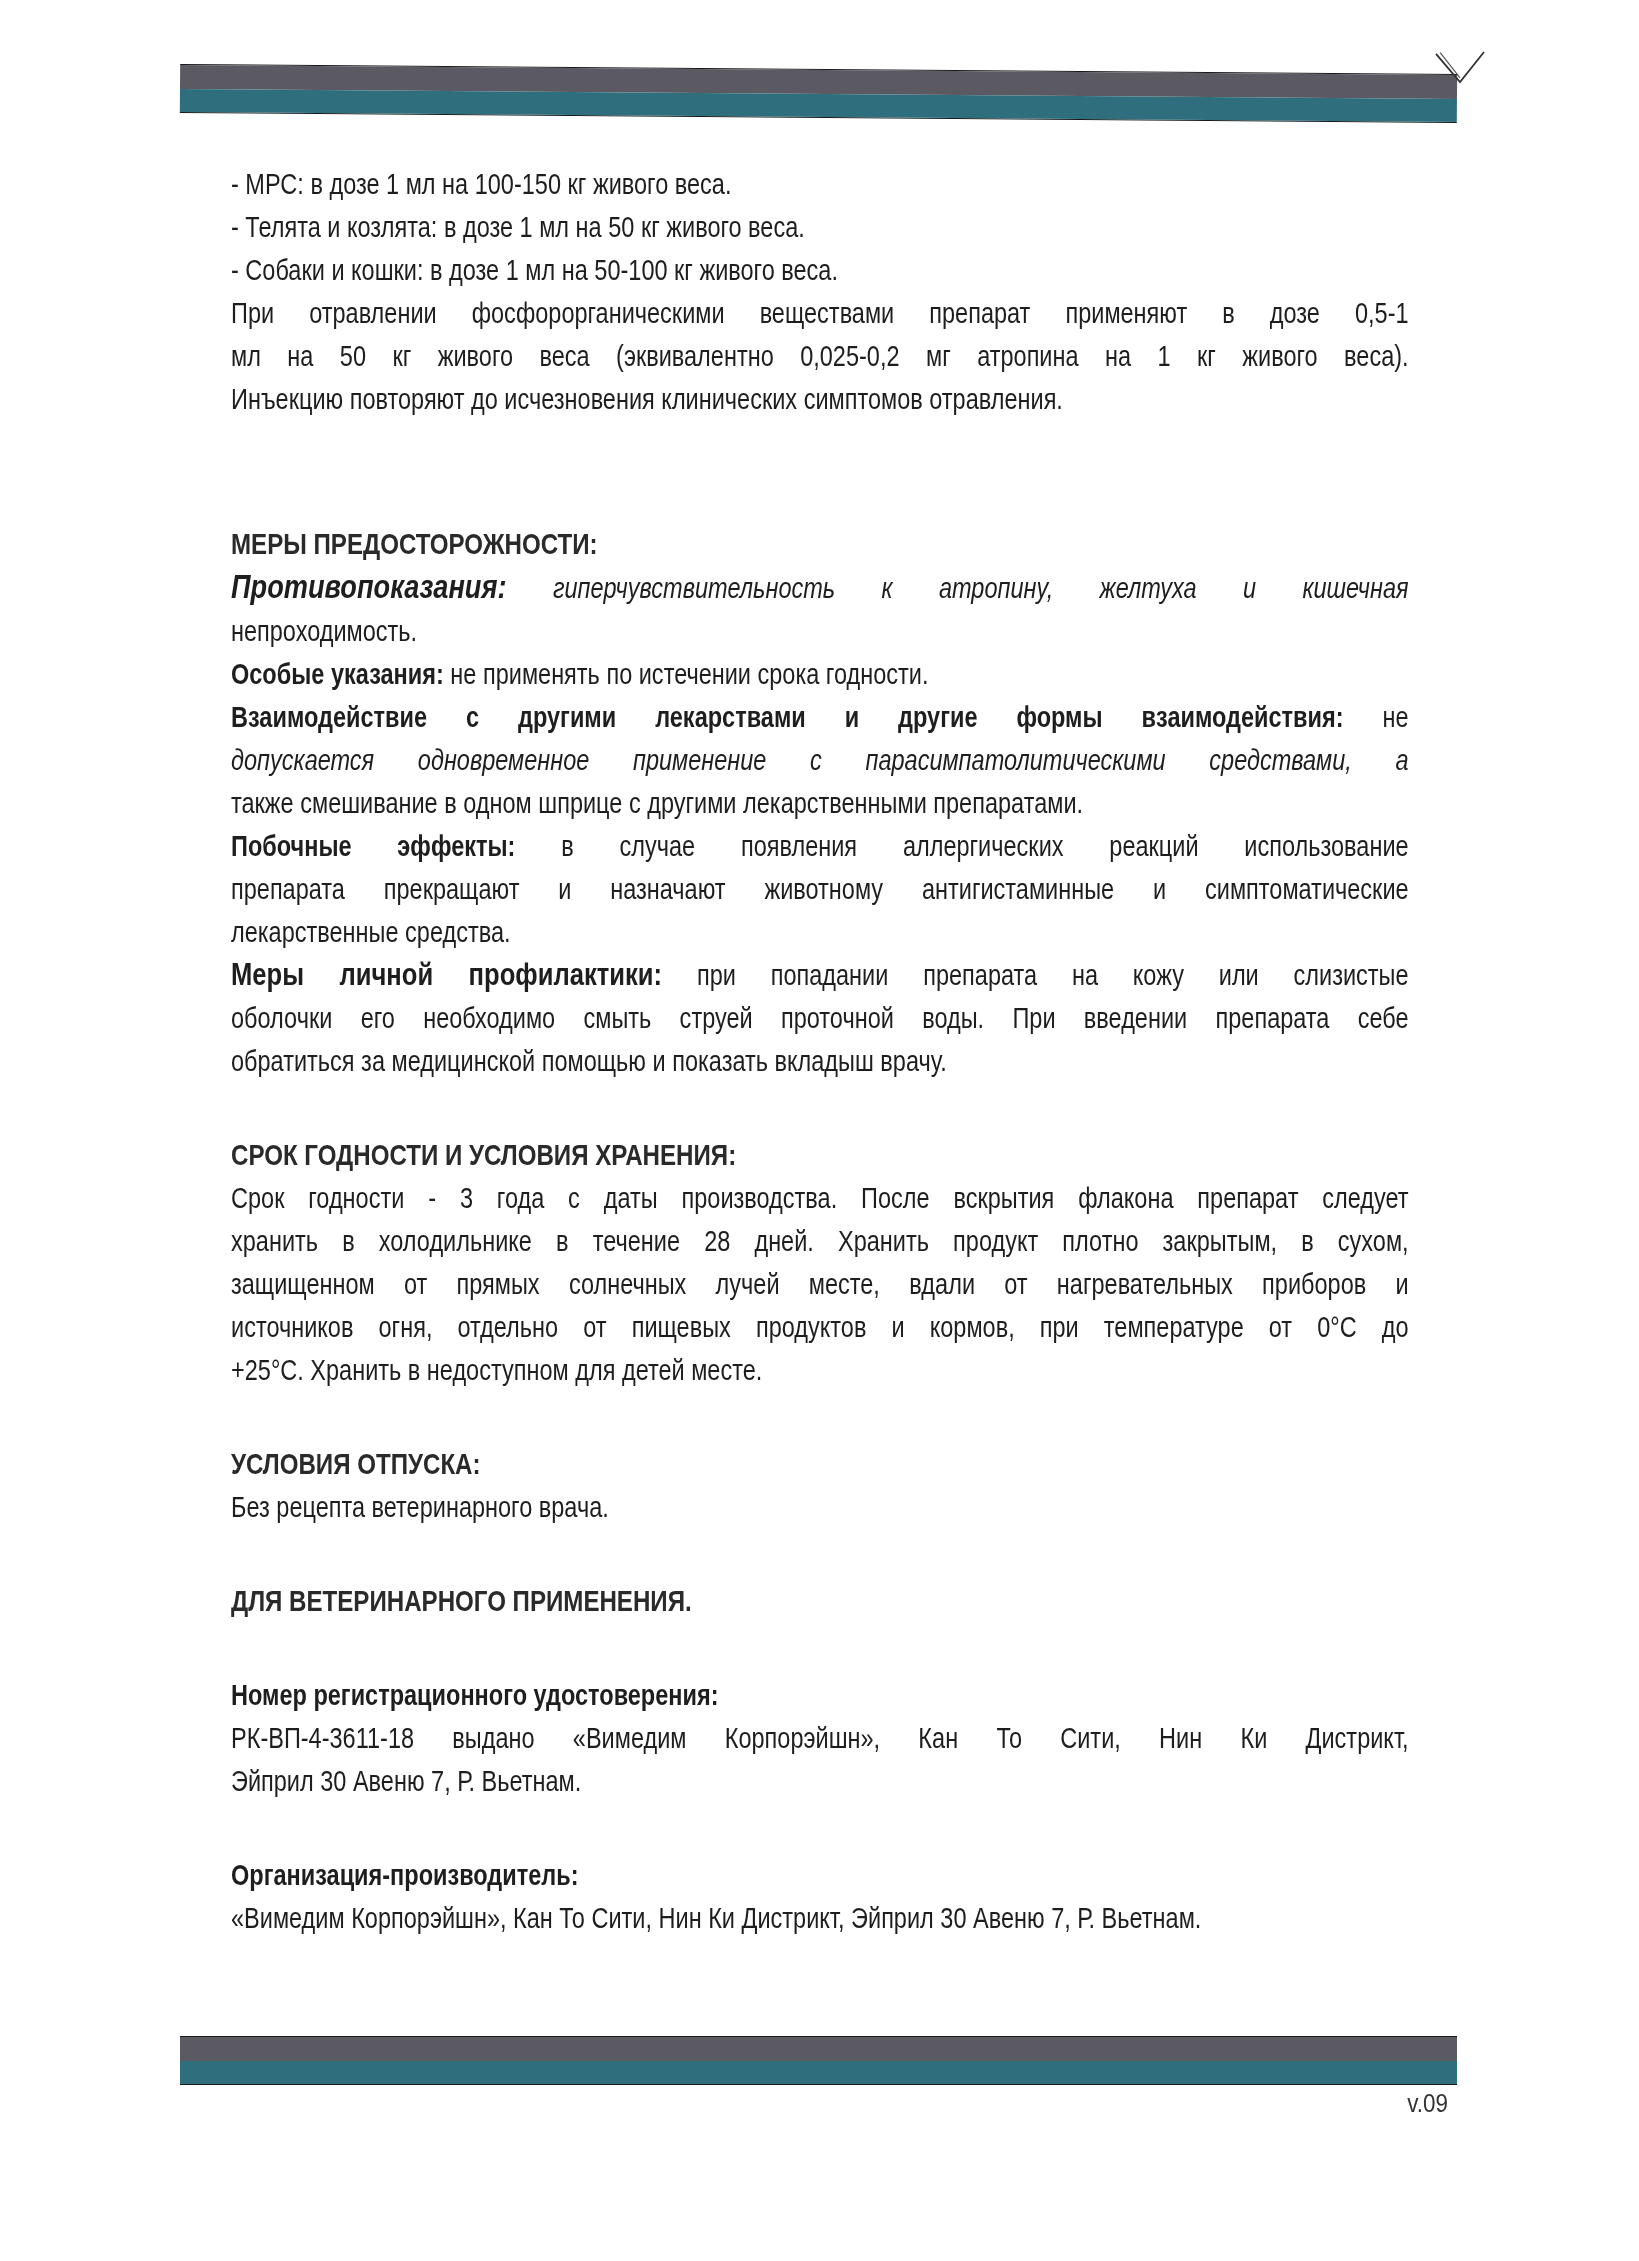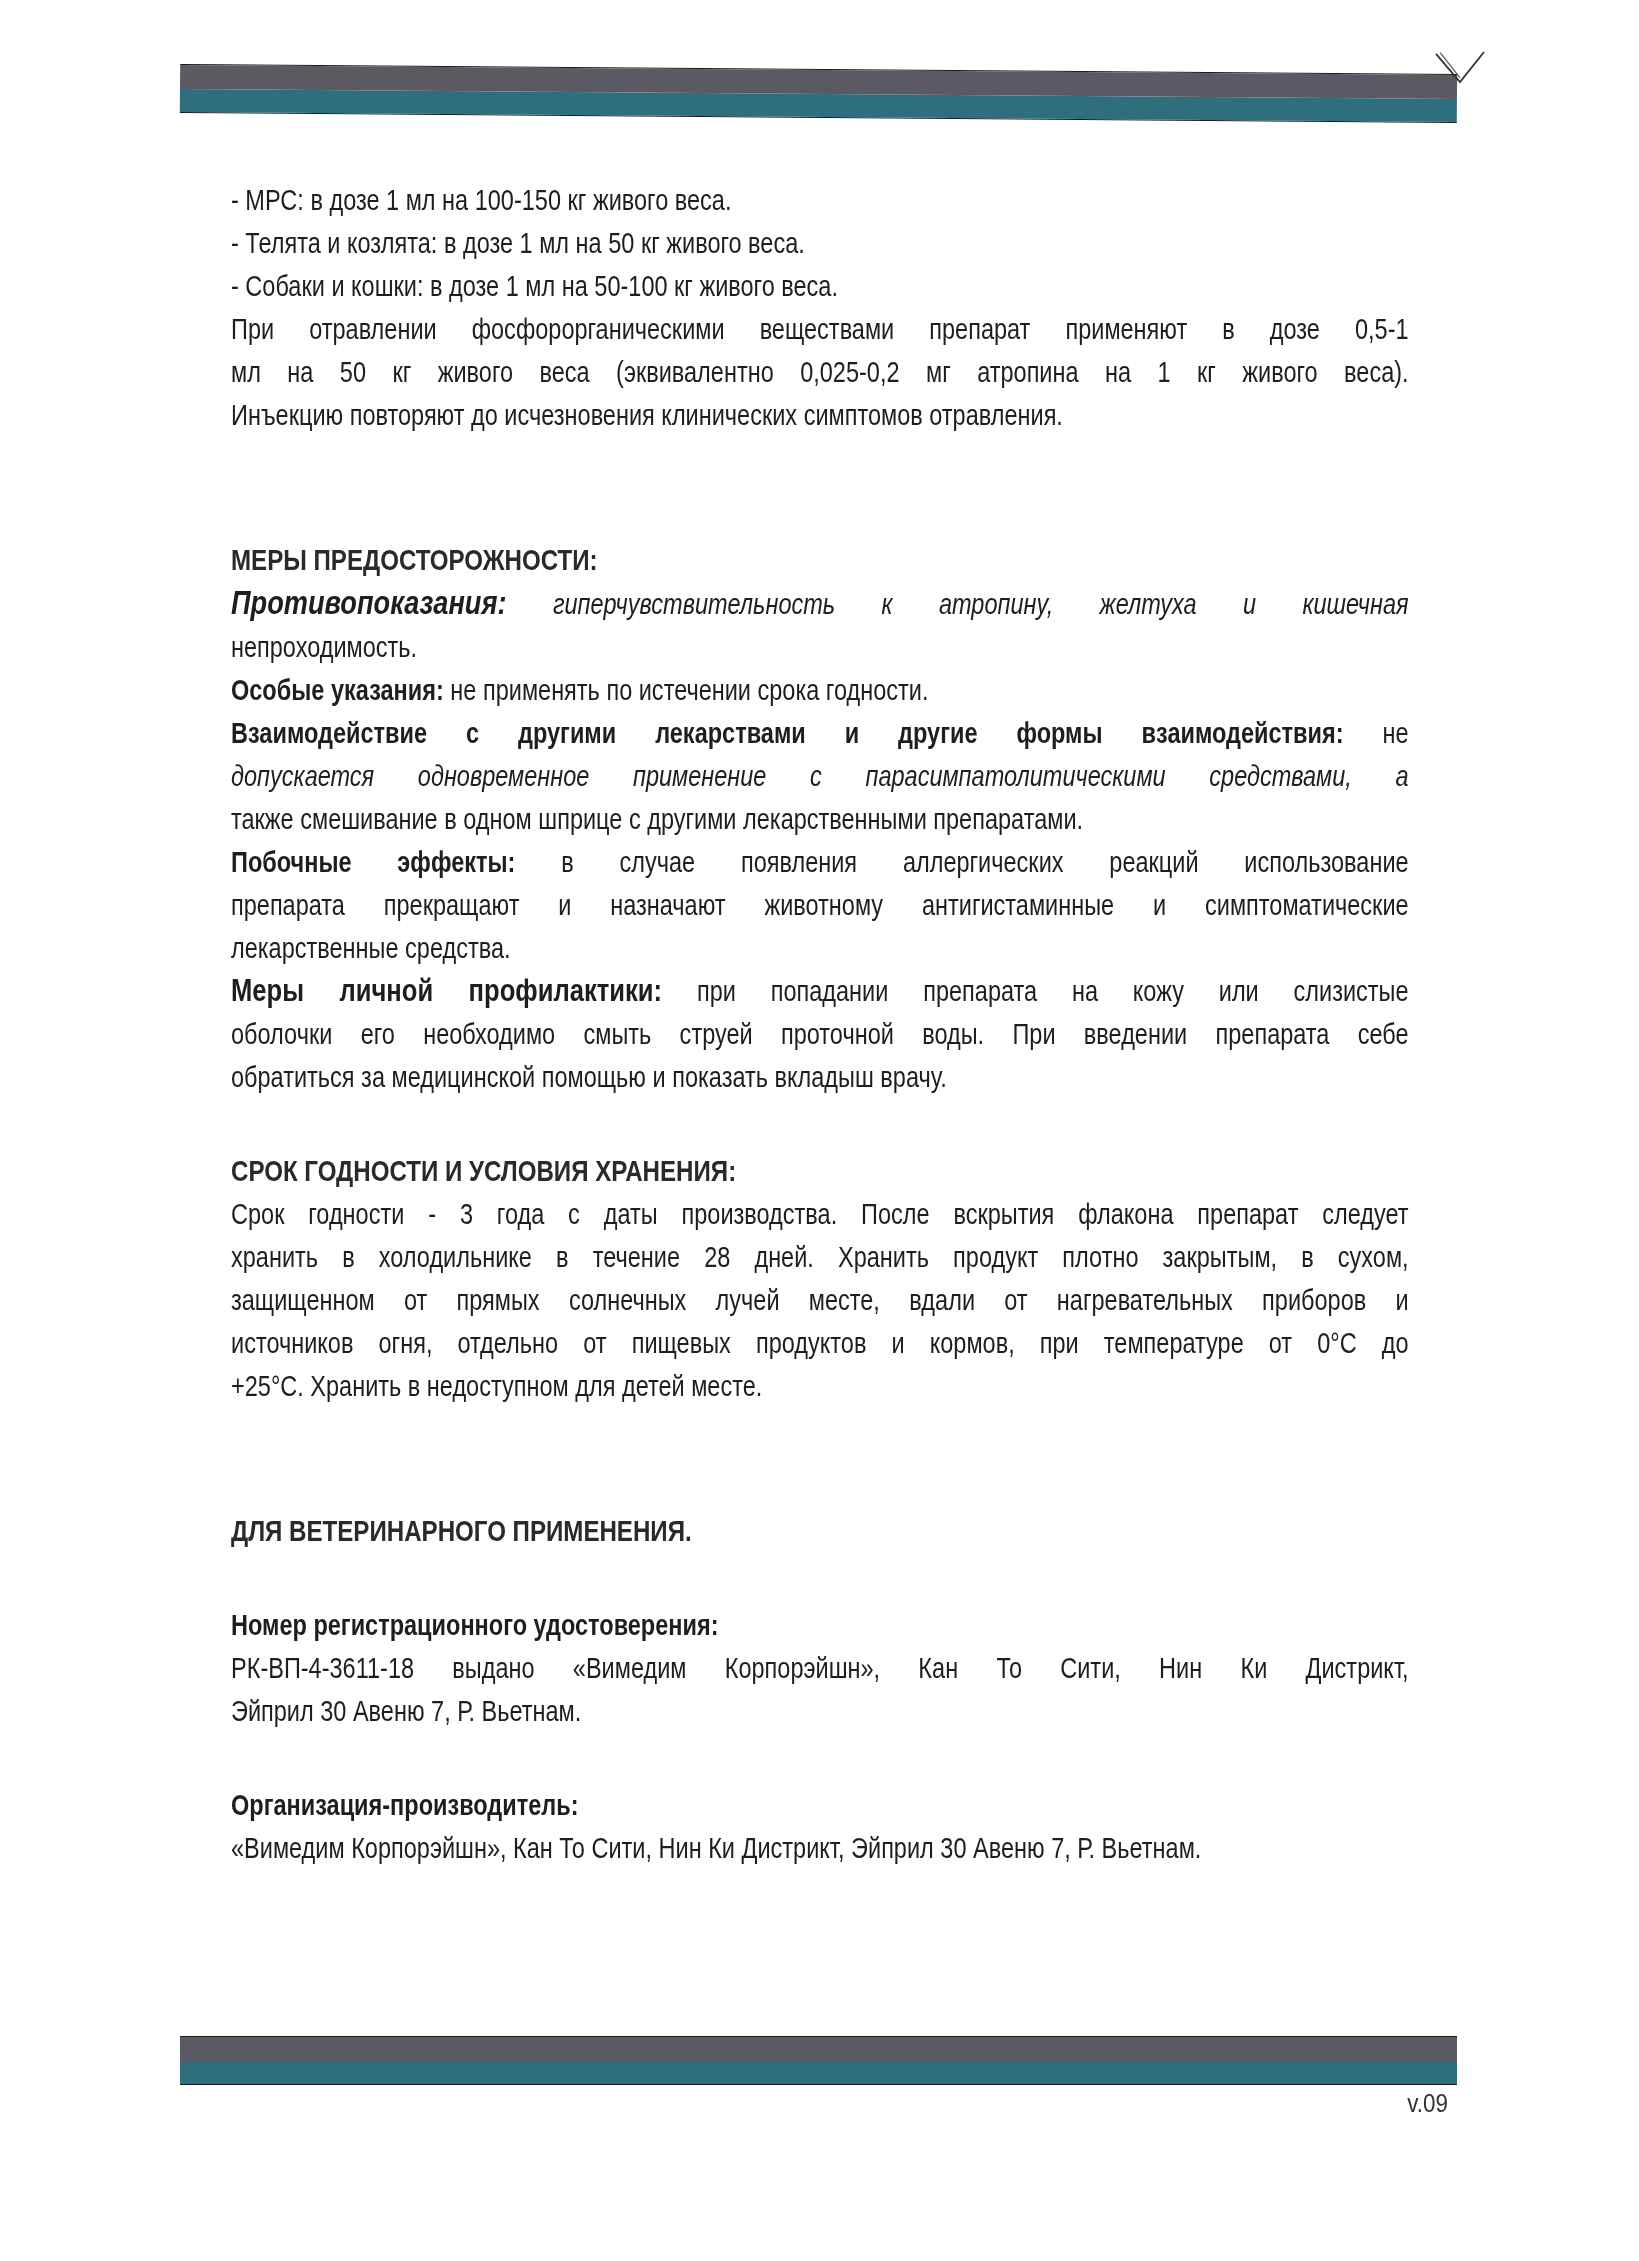--- a/index.html
+++ b/index.html
@@ -5,21 +5,21 @@
   html, body { margin: 0; padding: 0; background: #ffffff; }
   body { width: 1639px; height: 2261px; position: relative; overflow: hidden;
          font-family: "Liberation Sans", sans-serif; color: #1e1e1e; }
   .band { position: absolute; left: 180px; width: 1277px; height: 47px;
           border-top: 1.8px solid #1a1a1a; border-bottom: 1.8px solid #1a1a1a; }
   .band .top { height: 50%; background: #5b5a62; }
   .band .bot { height: 50%; background: #2f6e7c; }
   #band-top { top: 64px; transform: rotate(0.45deg); transform-origin: left center; }
   #band-bottom { top: 2036px; }
   .check { position: absolute; left: 1433px; top: 49px; width: 54px; height: 42px; }
-  .content { position: absolute; left: 231px; top: 178px; width: 1178px; }
+  .content { position: absolute; left: 231px; top: 162px; width: 1178px; }
   .line { font-size: 29.4px; line-height: 43px; transform: scaleX(0.80); transform-origin: left; white-space: nowrap; }
   .just { font-size: 29.4px; line-height: 43px; transform: scaleX(0.80); transform-origin: left; width: 1472px; text-align: justify; text-align-last: justify; word-spacing: 2.4px; }
   .h { font-size: 29.4px; font-weight: bold; line-height: 43px; transform: scaleX(0.82); transform-origin: left; white-space: nowrap; color: #2a2a2a; }
   .b { font-weight: bold; }
   .bi { font-weight: bold; font-style: italic; font-size: 34px; }
   .i { font-style: italic; }
   .gap2 { height: 51px; }
   .version { position: absolute; right: 191px; top: 2088px; font-size: 26.4px; transform: scaleX(0.85); transform-origin: right; color: #333; }
 </style>
 </head>
@@ -82,20 +82,24 @@
   <section>
     <div class="h">СРОК ГОДНОСТИ И УСЛОВИЯ ХРАНЕНИЯ:</div>
     <div class="just">Срок годности - 3 года с даты производства. После вскрытия флакона препарат следует</div>
     <div class="just">хранить в холодильнике в течение 28 дней. Хранить продукт плотно закрытым, в сухом,</div>
     <div class="just">защищенном от прямых солнечных лучей месте, вдали от нагревательных приборов и</div>
     <div class="just">источников огня, отдельно от пищевых продуктов и кормов, при температуре от 0°С до</div>
     <div class="line">+25°С. Хранить в недоступном для детей месте.</div>
   </section>
 
   <div class="gap2"></div>
+  <section>
+    <div class="h">УСЛОВИЯ ОТПУСКА:</div>
+    <div class="line">Без рецепта ветеринарного врача.</div>
+  </section>
 
   <div class="gap2"></div>
   <div class="h">ДЛЯ ВЕТЕРИНАРНОГО ПРИМЕНЕНИЯ.</div>
 
   <div class="gap2"></div>
   <section>
     <div class="line b">Номер регистрационного удостоверения:</div>
     <div class="just">РК-ВП-4-3611-18 выдано «Вимедим Корпорэйшн», Кан То Сити, Нин Ки Дистрикт,</div>
     <div class="line">Эйприл 30 Авеню 7, Р. Вьетнам.</div>
   </section>

